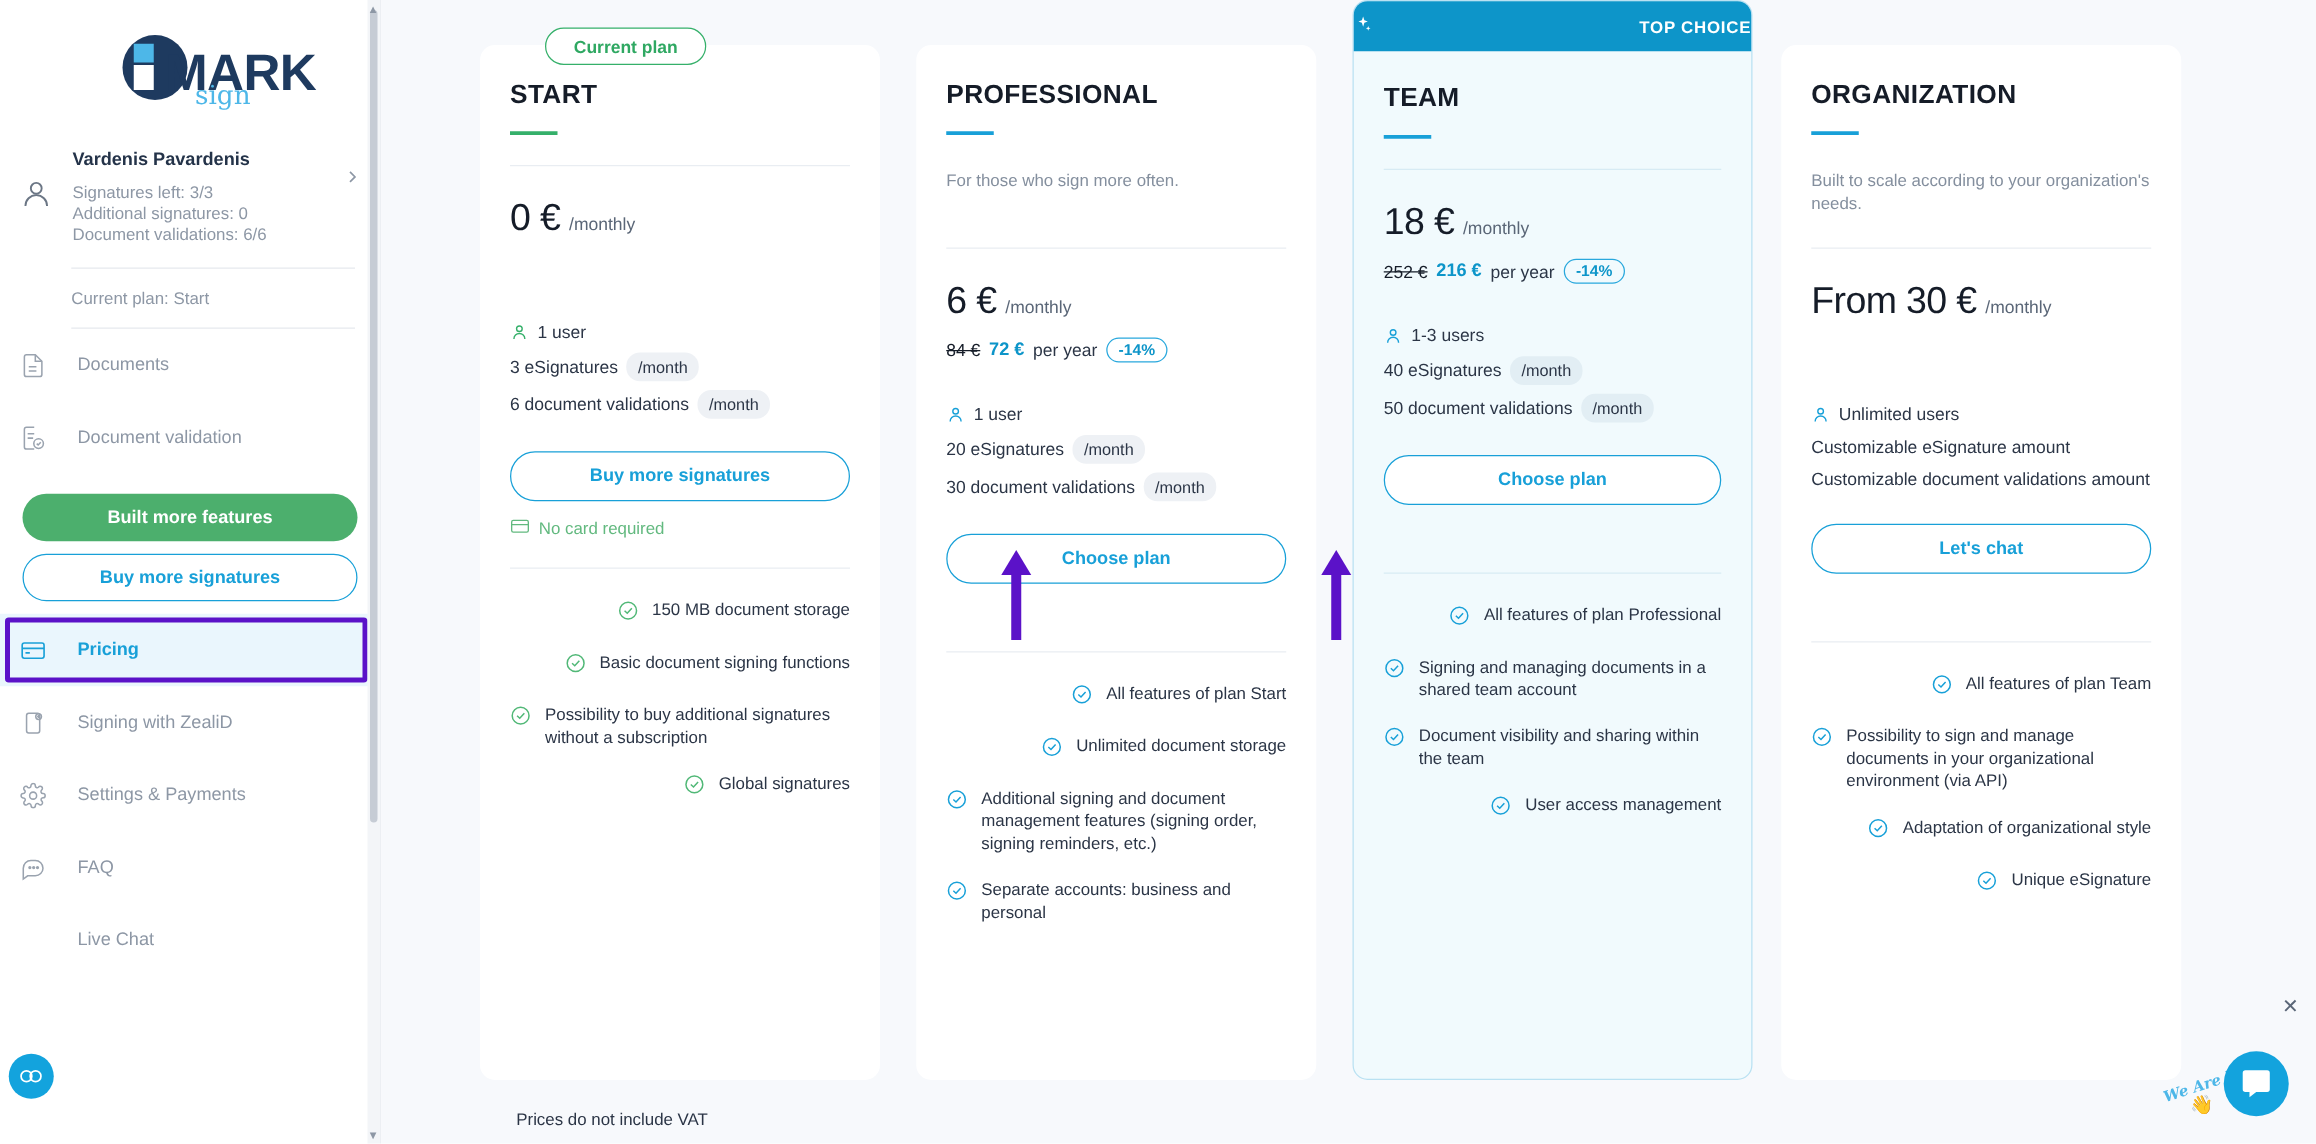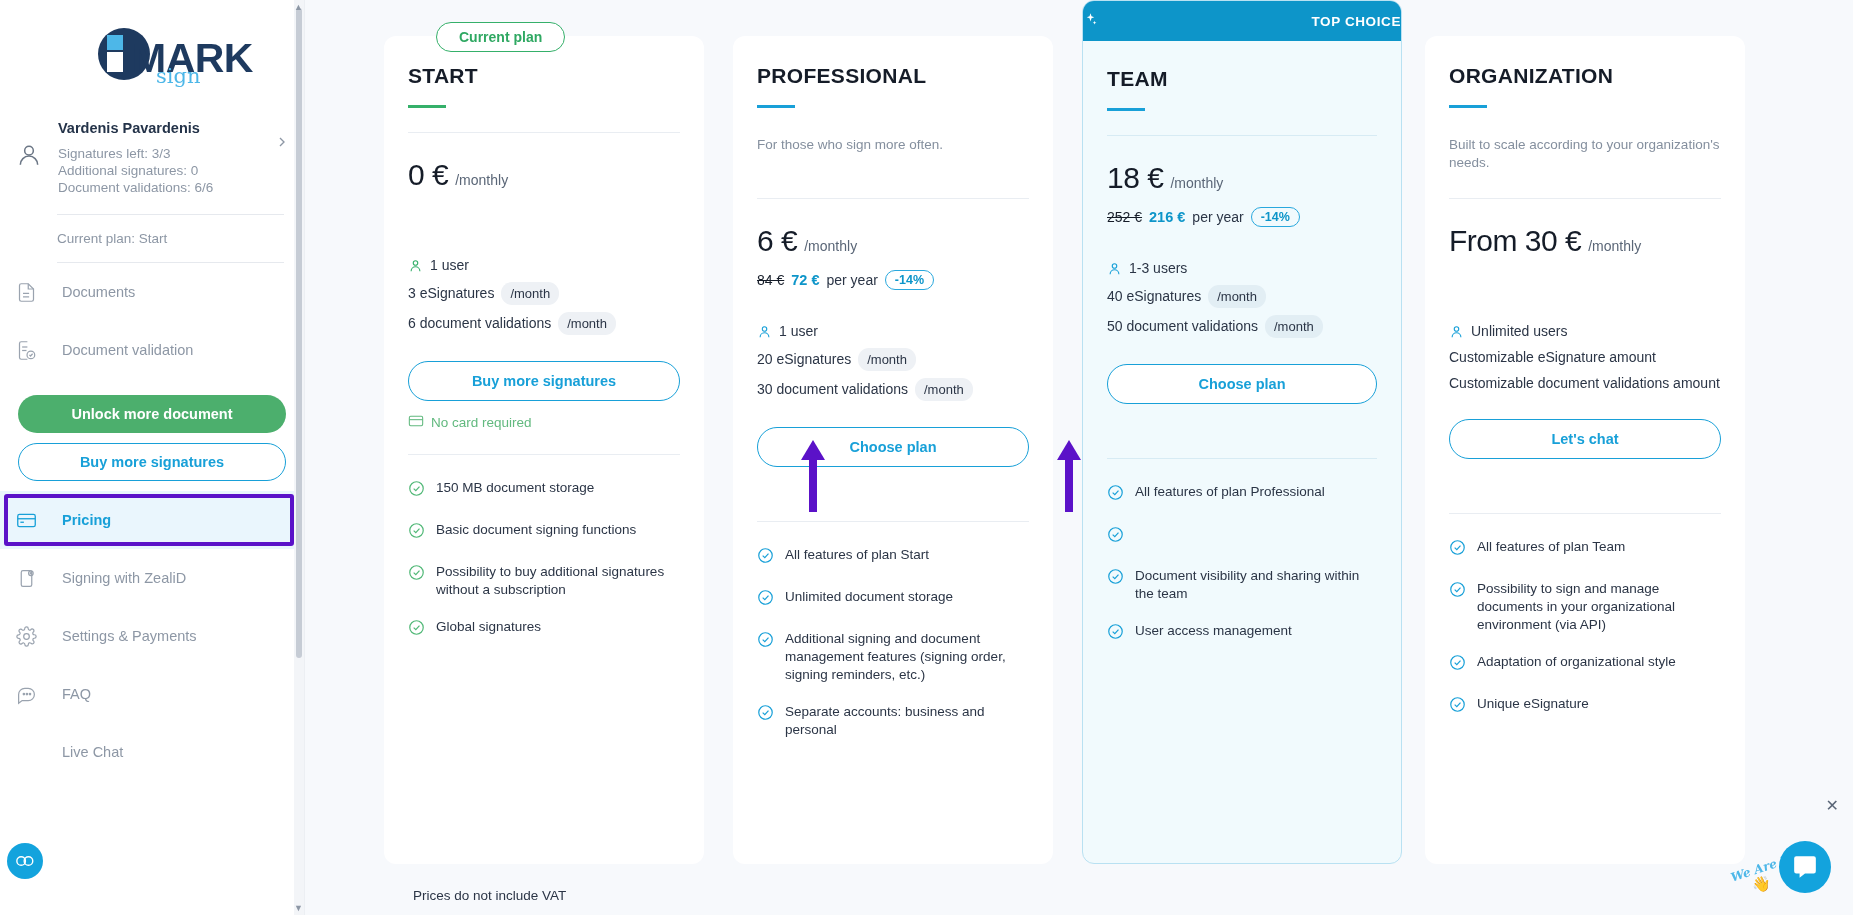--- a/index.html
+++ b/index.html
@@ -235,21 +235,21 @@
     margin-top: 12px; font-size: 13.5px; color: #62b97f;
   }
 
   .hr2 { height: 1px; background: #e9edf2; margin-top: 22px; }
   .card.team .hr2 { background: #d7ebf4; }
   .hr2.pad { margin-top: 54px; }
 
   .features { margin-top: 24px; padding-bottom: 26px; }
   .feature {
     display: flex; gap: 11px; margin-bottom: 19px;
-    font-size: 13.5px; color: #2b3546; line-height: 18px;
+    font-size: 13.5px; color: #2b3546; line-height: 18px; justify-content: flex-end;
   }
   .feature .chk { flex: 0 0 17px; padding-top: 1px; color: #18a0d8; }
   .feature .chk.green { color: #51b877; }
 
   .vat-note {
     position: absolute; left: 108px; bottom: 12px;
     font-size: 13.5px; color: #2b3546;
   }
 
   
@@ -351,21 +351,21 @@
           <line x1="7" y1="8" x2="13" y2="8"></line>
             <line x1="7" y1="12" x2="12" y2="12"></line>
           <circle cx="17" cy="17" r="4.4"></circle>
             <polyline points="15.3 17 16.6 18.3 19 15.7"></polyline>
         </svg>
       </span>
       <span class="nav-label">Document validation</span>
     </div>
 
     <div class="side-buttons">
-      <button class="btn-green">Unlock more document</button>
+      <button class="btn-green">Built more features</button>
       <button class="btn-outline-blue">Buy more signatures</button>
     </div>
 
     <div style="position:relative;">
       <div class="nav-highlight" style="top:3px;"></div>
       <div class="nav-item active">
         <span class="nav-icon">
           <svg width="21" height="21" viewBox="0 0 24 24" fill="none" stroke="currentColor" stroke-width="1.5">
             <rect x="2" y="5" width="20" height="14" rx="2"></rect>
               <line x1="2" y1="10" x2="22" y2="10"></line>
@@ -649,20 +649,21 @@
               </span>
               <span>All features of plan Professional</span>
             </div>
             <div class="feature">
               <span class="chk">
                 <svg width="17" height="17" viewBox="0 0 24 24" fill="none" stroke="currentColor" stroke-width="1.7">
                     <circle cx="12" cy="12" r="9.5"></circle>
                     <polyline points="8 12.2 11 15 16.2 9.3"></polyline>
                   </svg>
               </span>
+              <span>Signing and managing documents in a shared team account</span>
             </div>
             <div class="feature">
               <span class="chk">
                 <svg width="17" height="17" viewBox="0 0 24 24" fill="none" stroke="currentColor" stroke-width="1.7">
                     <circle cx="12" cy="12" r="9.5"></circle>
                     <polyline points="8 12.2 11 15 16.2 9.3"></polyline>
                   </svg>
               </span>
               <span>Document visibility and sharing within the team</span>
             </div>

